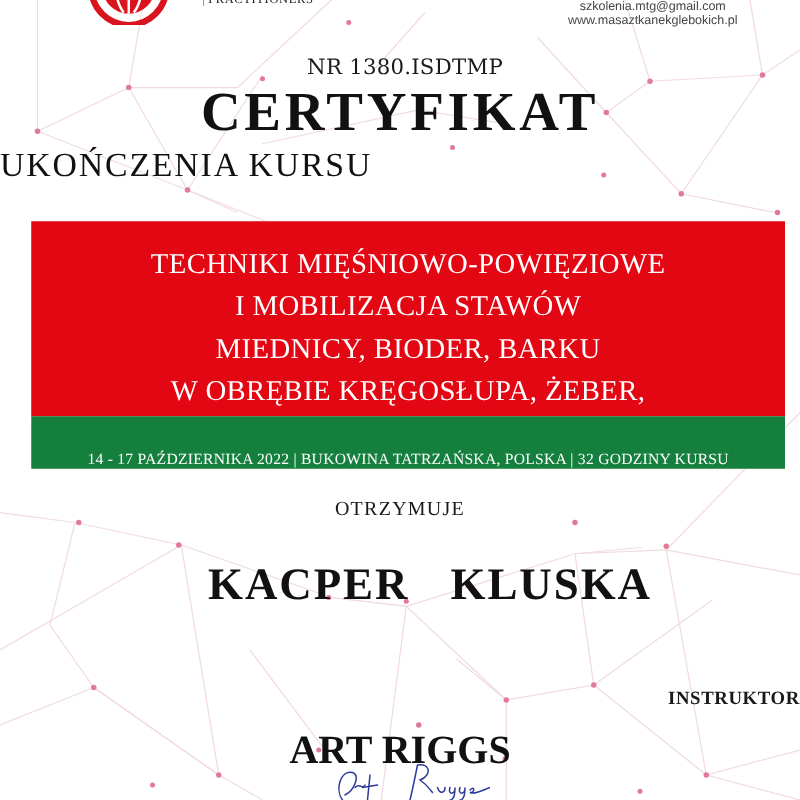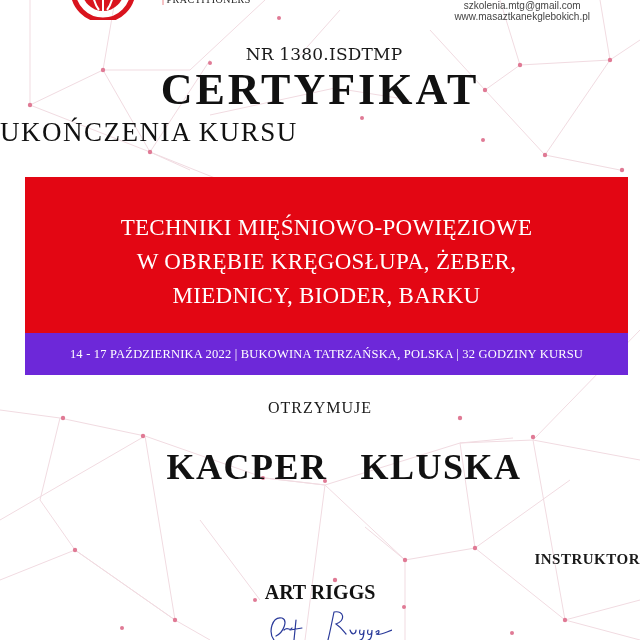--- a/index.html
+++ b/index.html
@@ -53,22 +53,22 @@
       background: #e30613;
       display: flex; flex-direction: column; align-items: center; justify-content: center;
       padding-top: 13px;
     }
     .band-red .line {
       font-family: "Liberation Serif", serif; font-size: 23px; color: #ffffff;
       line-height: 34px; letter-spacing: 0.3px; text-align: center; white-space: nowrap;
     }
     .band-black {
       position: absolute; left: 25px; width: 603px; top: 333px; height: 42px; z-index: 2;
-      background: #6d28d9;
-      display: flex; align-items: center; justify-content: center;
+      background: #15803d;
+      display: flex; align-items: flex-end; justify-content: center;
     }
     .band-black .info {
       font-family: "Liberation Serif", serif; font-size: 12.5px; color: #ffffff; letter-spacing: 0.2px;
       white-space: nowrap;
     }
 
     .receives {
       position: absolute; left: 0; width: 640px; top: 399px; text-align: center; z-index: 2;
       font-family: "Liberation Serif", serif; font-size: 16px; color: #1a1a1a; letter-spacing: 1px;
     }
@@ -77,21 +77,21 @@
       font-family: "Liberation Serif", serif; font-weight: bold; font-size: 36px; color: #111;
       letter-spacing: 1.5px; word-spacing: 6px;
     }
     .instructor-label {
       position: absolute; left: 0; width: 640px; top: 551px; text-align: right; z-index: 2;
       font-family: "Liberation Serif", serif; font-weight: bold; font-size: 15px; color: #1a1a1a;
       letter-spacing: 0.5px;
     }
     .instructor-name {
       position: absolute; left: 0; width: 640px; top: 581px; text-align: center; z-index: 2;
-      font-family: "Liberation Serif", serif; font-weight: bold; font-size: 20px; color: #111;
+      font-family: "Liberation Serif", serif; font-weight: bold; font-size: 32px; color: #111;
     }
     .signature {
       position: absolute; left: 262px; top: 606px; width: 130px; height: 34px; z-index: 3;
     }
   </style>
 </head>
 <body>
 
 <div class="page">
 
@@ -175,22 +175,23 @@
     <div>szkolenia.mtg@gmail.com</div>
     <div>www.masaztkanekglebokich.pl</div>
   </div>
 
   <div class="cert-nr">NR 1380.ISDTMP</div>
   <div class="cert-title">CERTYFIKAT</div>
   <div class="cert-subtitle">UKOŃCZENIA KURSU</div>
 
   <div class="band-red">
     <div class="line">TECHNIKI MIĘŚNIOWO-POWIĘZIOWE</div>
+    <div class="line">I MOBILIZACJA STAWÓW</div>
+    <div class="line">MIEDNICY, BIODER, BARKU</div>
     <div class="line">W OBRĘBIE KRĘGOSŁUPA, ŻEBER,</div>
-    <div class="line">MIEDNICY, BIODER, BARKU</div>
   </div>
   <div class="band-black">
     <div class="info">14 - 17 PAŹDZIERNIKA 2022 | BUKOWINA TATRZAŃSKA, POLSKA | 32 GODZINY KURSU</div>
   </div>
 
   <div class="receives">OTRZYMUJE</div>
   <div class="recipient" style="white-space: pre; padding-left: 48px;">KACPER  KLUSKA</div>
 
   <div class="instructor-label">INSTRUKTOR</div>
   <div class="instructor-name">ART RIGGS</div>

